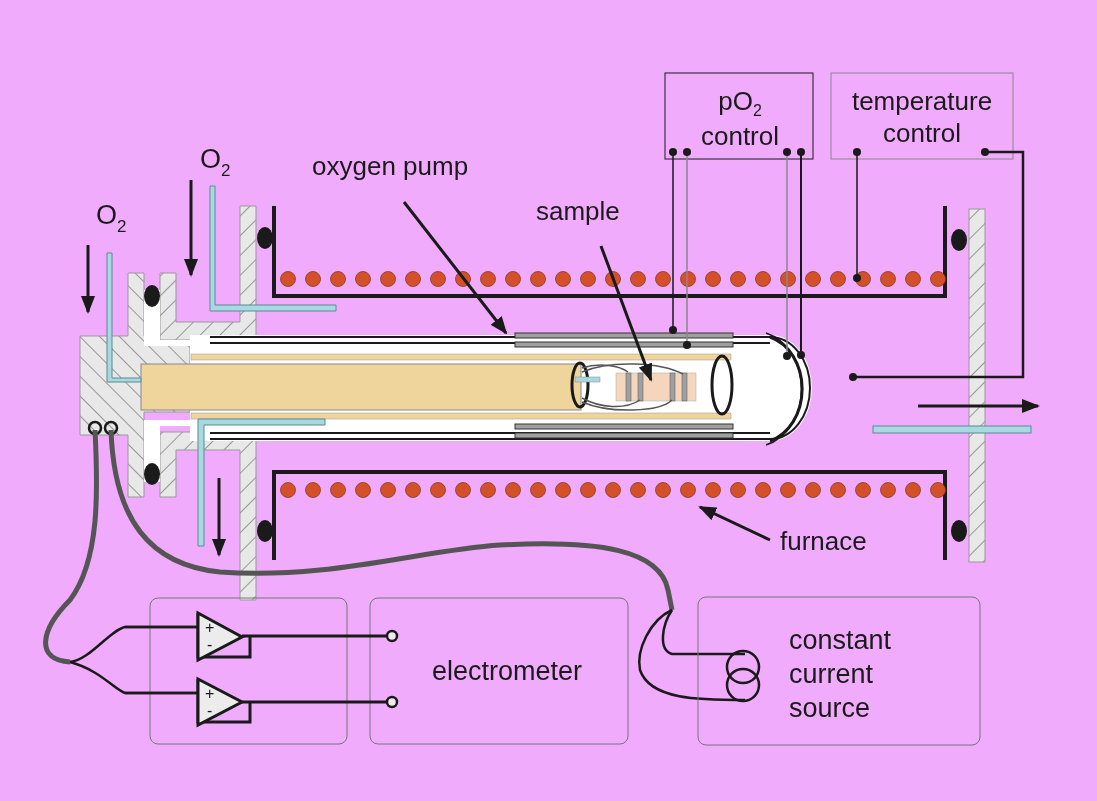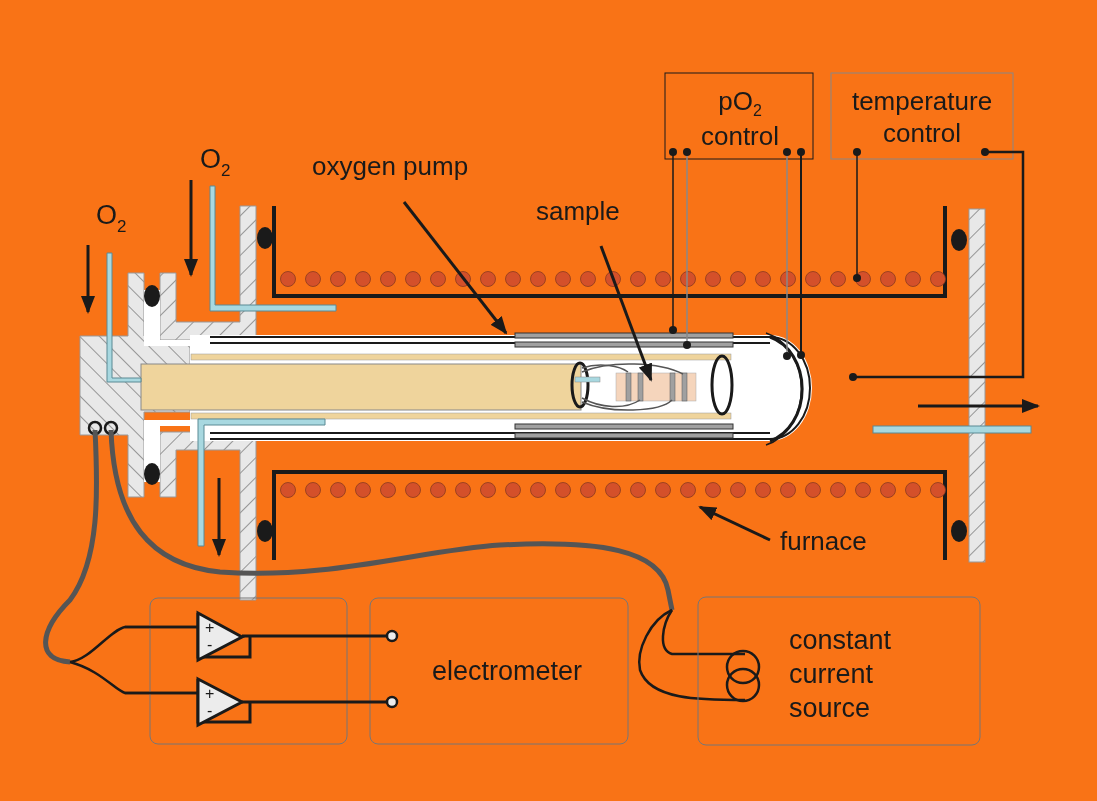--- a/index.html
+++ b/index.html
@@ -1,16 +1,16 @@
 <!DOCTYPE html>
 <html><head>
 <meta charset="utf-8">
 <style>
   html, body { margin: 0; padding: 0; background: #ececec; }
-  #stage { position: relative; width: 1097px; height: 801px; background: #f97316; overflow: hidden; }
+  #stage { position: relative; width: 1097px; height: 801px; background: #f0abfc; overflow: hidden; }
   svg { position: absolute; left: 0; top: 0; }
   .lbl { font-family: "Liberation Sans", sans-serif; fill: #1a1a1a; }
 </style>
 </head>
 <body>
 
 <div id="stage">
 <svg width="1097" height="801" viewBox="0 0 1097 801">
   <defs>
     <pattern id="hatchR" patternUnits="userSpaceOnUse" width="14" height="14" patternTransform="rotate(45)">

